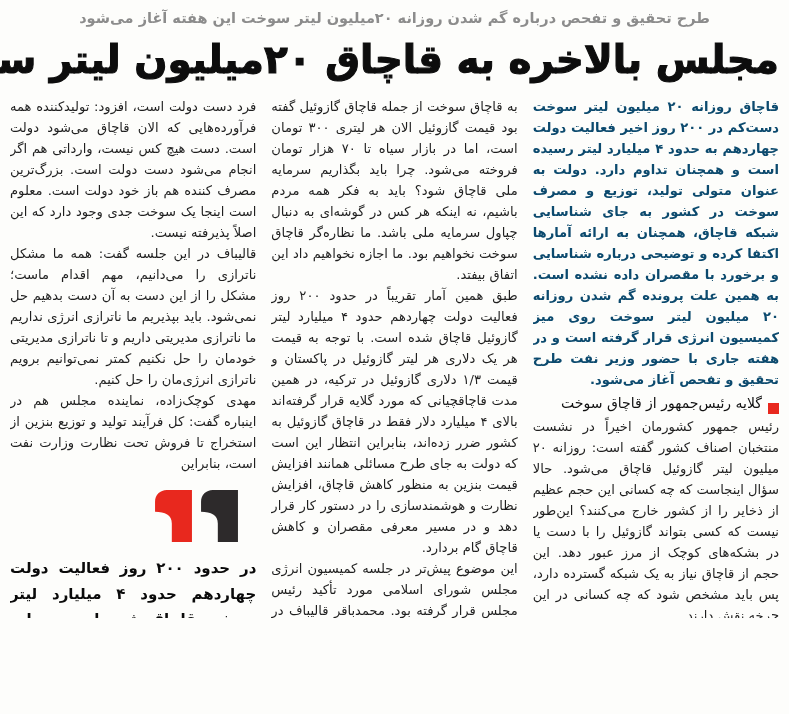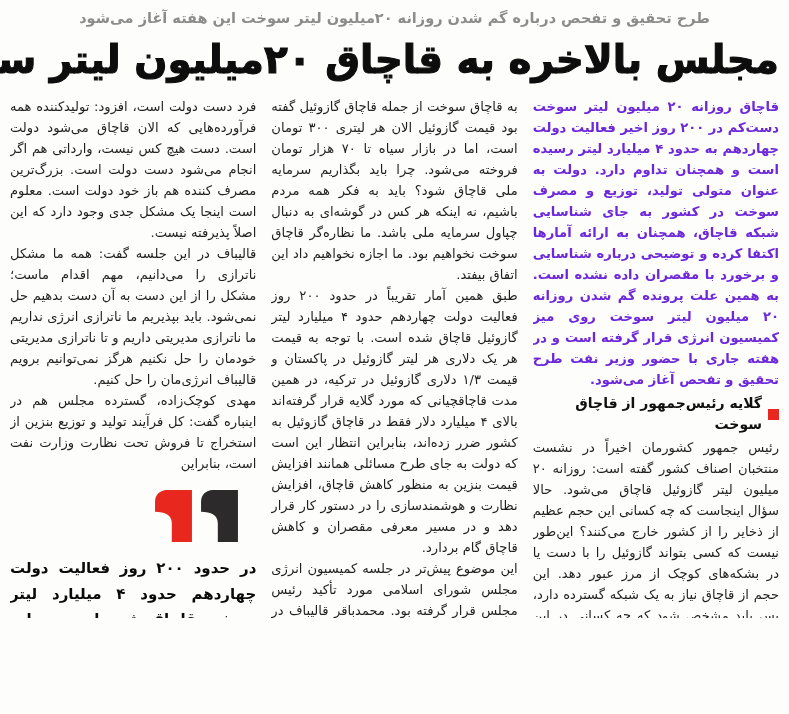--- a/index.html
+++ b/index.html
@@ -34,26 +34,26 @@
     height: 612px;
     overflow: hidden;
   }
   .col {
     flex: 1 1 0;
     overflow: hidden;
     font-size: 13.1px;
     line-height: 21px;
   }
   .col p { text-align: justify; }
-  .lead { font-weight: bold; color: #6d28d9; }
+  .lead { font-weight: bold; color: #0c4a6e; }
   .subhead {
     display: flex;
-    align-items: center;
+    align-items: flex-end;
     gap: 6px;
-    font-weight: bold;
+    font-weight: normal;
     font-size: 14px;
     color: #101010;
     margin: 3px 0 2px;
   }
   .bullet {
     width: 11px;
     height: 11px;
     background: #e8281e;
     flex: 0 0 auto;
   }
@@ -95,23 +95,23 @@
     </div>
 
     <div class="col">
       <p>به قاچاق سوخت از جمله قاچاق گازوئیل گفته بود قیمت گازوئیل الان هر لیتری ۳۰۰ تومان است، اما در بازار سیاه تا ۷۰ هزار تومان فروخته می‌شود. چرا باید بگذاریم سرمایه ملی قاچاق شود؟ باید به فکر همه مردم باشیم، نه اینکه هر کس در گوشه‌ای به دنبال چپاول سرمایه ملی باشد. ما نظاره‌گر قاچاق سوخت نخواهیم بود. ما اجازه نخواهیم داد این اتفاق بیفتد.</p>
       <p>طبق همین آمار تقریباً در حدود ۲۰۰ روز فعالیت دولت چهاردهم حدود ۴ میلیارد لیتر گازوئیل قاچاق شده است. با توجه به قیمت هر یک دلاری هر لیتر گازوئیل در پاکستان و قیمت ۱/۳ دلاری گازوئیل در ترکیه، در همین مدت قاچاقچیانی که مورد گلایه قرار گرفته‌اند بالای ۴ میلیارد دلار فقط در قاچاق گازوئیل به کشور ضرر زده‌اند، بنابراین انتظار این است که دولت به جای طرح مسائلی همانند افزایش قیمت بنزین به منظور کاهش قاچاق، افزایش نظارت و هوشمندسازی را در دستور کار قرار دهد و در مسیر معرفی مقصران و کاهش قاچاق گام بردارد.</p>
       <p>این موضوع پیش‌تر در جلسه کمیسیون انرژی مجلس شورای اسلامی مورد تأکید رئیس مجلس قرار گرفته بود. محمدباقر قالیباف در این جلسه با اشاره به حجم قاچاق سوخت در کشور گفته بود: معلوم است ۲۰، ۳۰ میلیون لیتر سوخت در روز با دبه و بشکه قاچاق نمی‌شود؛ این شوخی است همه می‌دانیم.</p>
 
     </div>
 
     <div class="col">
-      <p>فرد دست دولت است، افزود: تولیدکننده همه فرآورده‌هایی که الان قاچاق می‌شود دولت است. دست هیچ کس نیست، وارداتی هم اگر انجام می‌شود دست دولت است. بزرگ‌ترین مصرف کننده هم باز خود دولت است. معلوم است اینجا یک مشکل جدی وجود دارد که این اصلاً پذیرفته نیست.</p>
-      <p>قالیباف در این جلسه گفت: همه ما مشکل ناترازی را می‌دانیم، مهم اقدام ماست؛ مشکل را از این دست به آن دست بدهیم حل نمی‌شود. باید بپذیریم ما ناترازی انرژی نداریم ما ناترازی مدیریتی داریم و تا ناترازی مدیریتی خودمان را حل نکنیم هرگز نمی‌توانیم برویم قالیباف انرژی‌مان را حل کنیم.</p>
-      <p>مهدی کوچک‌زاده، گسترده مجلس هم در اینباره گفت: کل فرآیند تولید و توزیع بنزین از استخراج تا فروش تحت نظارت وزارت نفت است، بنابراین</p>
+      <p>فرد دست دولت است، افزود: تولیدکننده همه فرآورده‌هایی که الان قاچاق می‌شود دولت است. دست هیچ کس نیست، وارداتی هم اگر انجام می‌شود دست دولت است. بزرگ‌ترین مصرف کننده هم باز خود دولت است. معلوم است اینجا یک سوخت جدی وجود دارد که این اصلاً پذیرفته نیست.</p>
+      <p>قالیباف در این جلسه گفت: همه ما مشکل ناترازی را می‌دانیم، مهم اقدام ماست؛ مشکل را از این دست به آن دست بدهیم حل نمی‌شود. باید بپذیریم ما ناترازی انرژی نداریم ما ناترازی مدیریتی داریم و تا ناترازی مدیریتی خودمان را حل نکنیم کمتر نمی‌توانیم برویم ناترازی انرژی‌مان را حل کنیم.</p>
+      <p>مهدی کوچک‌زاده، نماینده مجلس هم در اینباره گفت: کل فرآیند تولید و توزیع بنزین از استخراج تا فروش تحت نظارت وزارت نفت است، بنابراین</p>
 
       <div class="quote-marks">
         <svg width="37" height="52" viewBox="0 0 44 62">
           <path d="M14 0 H44 V62 H20 V40 C20 30 12 26 0 26 V14 C0 6 6 0 14 0 Z" fill="#e8281e"></path>
         </svg>
         <svg width="37" height="52" viewBox="0 0 44 62">
           <path d="M14 0 H44 V62 H20 V40 C20 30 12 26 0 26 V14 C0 6 6 0 14 0 Z" fill="#2d2a2b"></path>
         </svg>
       </div>
 

